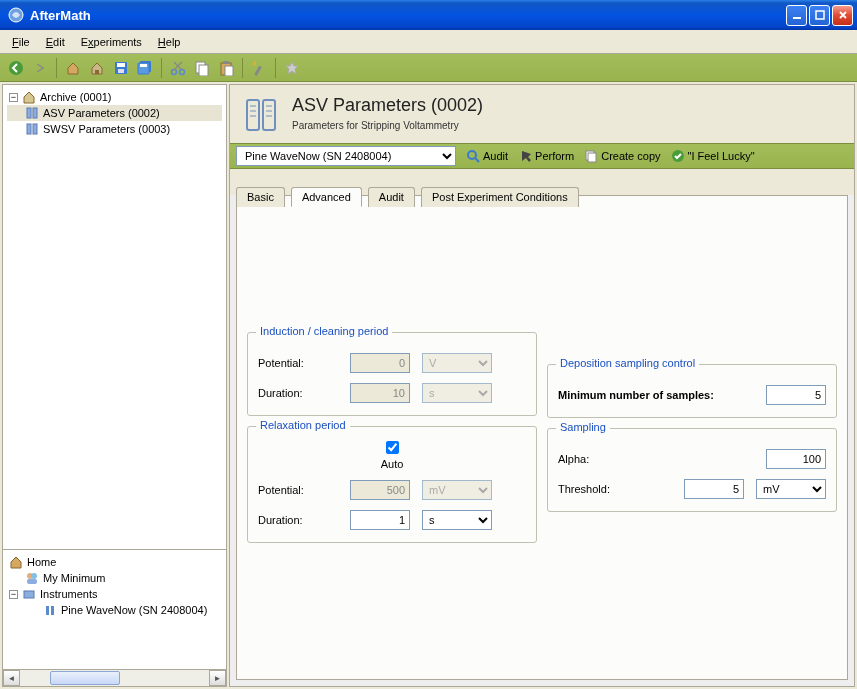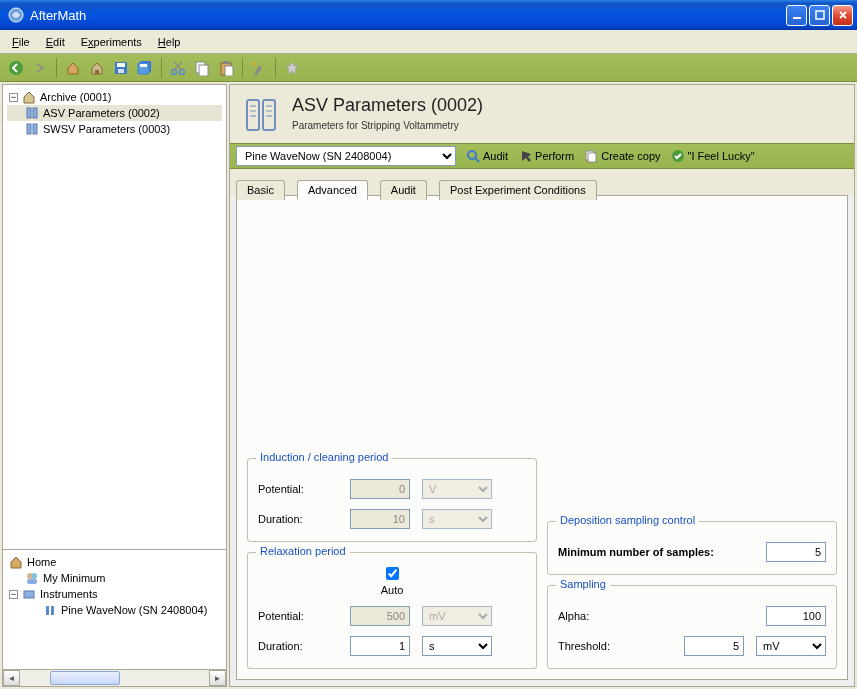--- a/index.html
+++ b/index.html
@@ -1,21 +1,21 @@
 <!DOCTYPE html>
 <html><head>
 <meta charset="utf-8">
 <style>
 * { box-sizing: border-box; margin: 0; padding: 0; }
 body { font-family: Tahoma, Verdana, sans-serif; font-size: 11px; background: #ece9d8; width: 857px; height: 689px; overflow: hidden; }
 
 
 .titlebar { height: 30px; background: linear-gradient(to bottom, #2a80e8 0%, #1157c4 10%, #0453e2 50%, #0345c9 90%, #0035a6 100%); display: flex; align-items: center; padding: 0 4px; color: white; }
 .titlebar .app-icon { width: 16px; height: 16px; margin: 0 4px; display: flex; align-items: center; justify-content: center; }
-.titlebar .title { flex: 1; font-weight: normal; font-size: 13px; padding-left: 2px; }
+.titlebar .title { flex: 1; font-weight: bold; font-size: 13px; padding-left: 2px; }
 .titlebar .win-btns { display: flex; gap: 2px; }
 .titlebar .win-btn { width: 21px; height: 21px; border: 1px solid #fff; border-radius: 3px; display: flex; align-items: center; justify-content: center; font-family: Arial; font-weight: bold; font-size: 11px; color: white; }
 .btn-min, .btn-max { background: linear-gradient(to bottom, #3c81f3, #2464d4); }
 .btn-close { background: linear-gradient(to bottom, #f49b8e, #e04a33, #c62f17); }
 
 
 .menubar { height: 24px; background: #ece9d8; display: flex; align-items: center; padding: 0 12px; gap: 16px; border-bottom: 1px solid #aca899; }
 .menubar span { cursor: default; }
 .menubar span u { text-decoration: underline; }
 
@@ -43,23 +43,23 @@
 .header-text h1 { font-size: 18px; font-weight: normal; color: #222; }
 .header-text .sub { font-size: 10px; color: #333; margin-top: 4px; }
 
 .instrument-bar { height: 26px; background: linear-gradient(to bottom, #a3bd5b, #99b34f); display: flex; align-items: center; padding: 0 6px; gap: 10px; border-top: 1px solid #7a8e3f; border-bottom: 1px solid #7a8e3f; }
 .instrument-select { height: 20px; width: 220px; background: #fff; border: 1px solid #7f9db9; font-size: 11px; padding: 0 4px; }
 .instr-btn { display: flex; align-items: center; gap: 3px; cursor: pointer; color: #000; }
 .instr-btn .ic { width: 14px; height: 14px; }
 
 
 .tabrow { display: flex; padding: 6px 6px 0 6px; background: #ece9d8; }
-.tab { padding: 3px 10px; border: 1px solid #aca899; border-bottom: none; background: #ece9d8; margin-right: 12px; border-radius: 3px 3px 0 0; cursor: pointer; position: relative; top: 5px; }
+.tab { padding: 3px 10px; border: 1px solid #aca899; border-bottom: none; background: #ece9d8; margin-right: 6px; border-radius: 3px 3px 0 0; cursor: pointer; position: relative; top: 12px; }
 .tab.active { background: #fcfcfa; border-bottom: 1px solid #fcfcfa; z-index: 2; }
-.tabpanel { flex: 1; margin: 0 6px 6px 6px; background: #fcfcfa; border: 1px solid #aca899; padding: 10px; display: flex; gap: 10px; align-items: flex-end; }
+.tabpanel { flex: 1; margin: 0 6px 6px 6px; background: #fcfcfa; border: 1px solid #aca899; padding: 10px; display: flex; gap: 10px; align-items: center; }
 
 .col { display: flex; flex-direction: column; gap: 10px; }
 .col-left { width: 290px; }
 .col-right { width: 290px; }
 
 .group { border: 1px solid #c0c0b0; border-radius: 3px; padding: 10px 10px 12px 10px; position: relative; }
 .group .legend { position: absolute; top: -8px; left: 8px; background: #fcfcfa; padding: 0 4px; color: #1a4fc0; font-size: 11px; }
 
 .field-row { display: flex; align-items: center; margin-top: 10px; gap: 12px; }
 .field-row:first-of-type { margin-top: 4px; }

